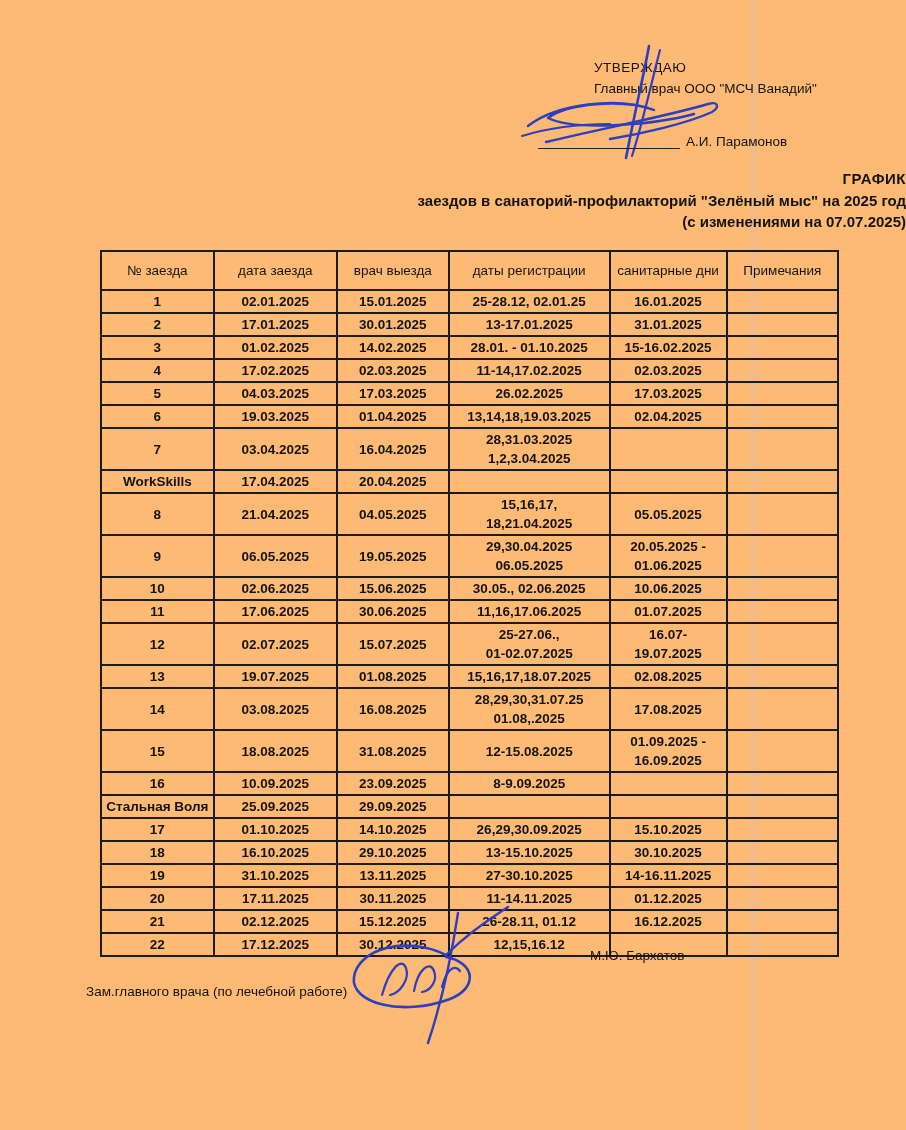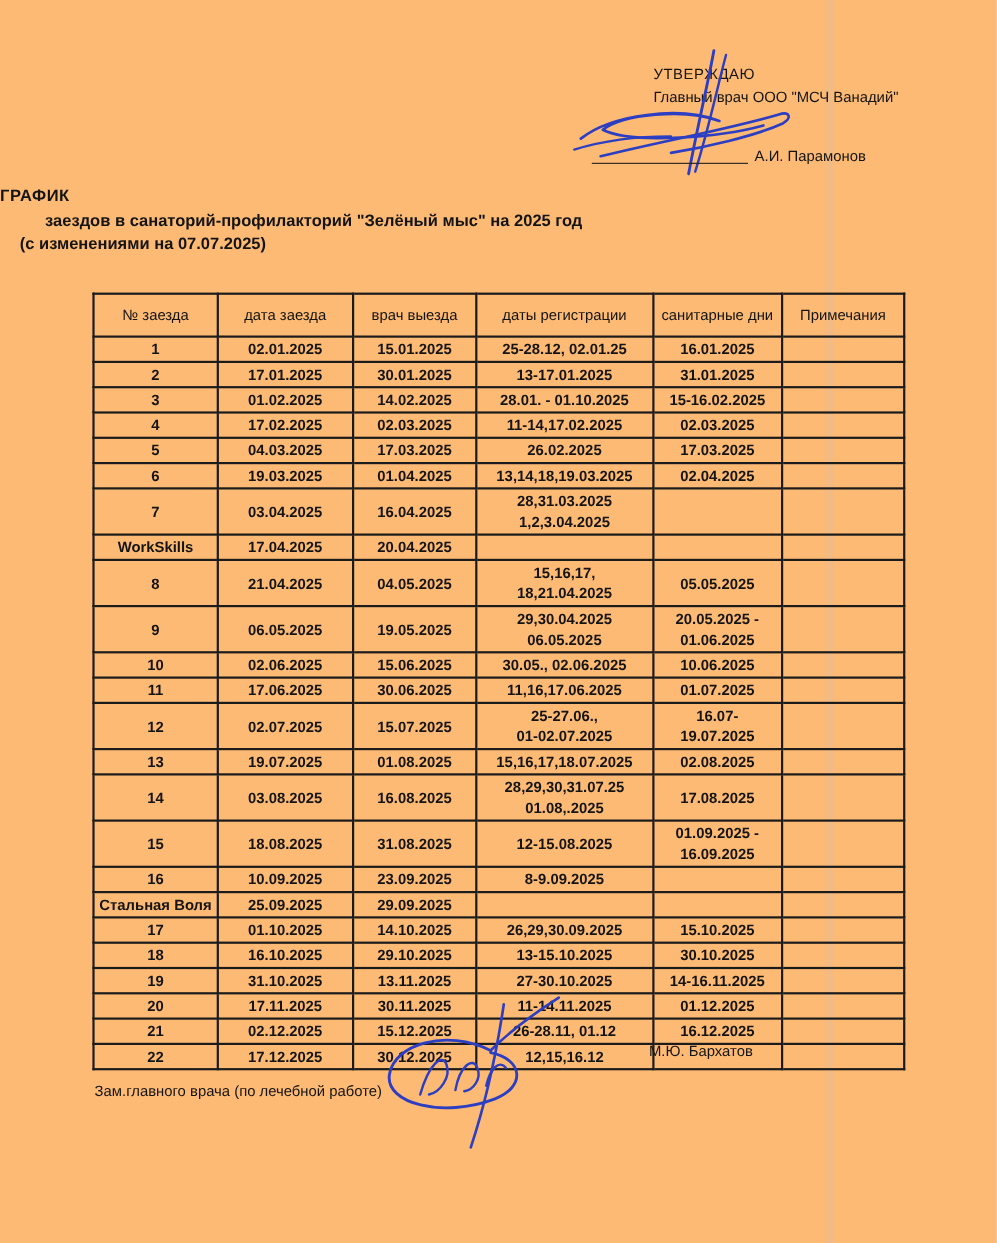--- a/index.html
+++ b/index.html
@@ -16,28 +16,28 @@
   
   .approval { position:absolute; top:58px; left:594px; font-size:13.5px; line-height:1.55; }
   .approval .l1 { letter-spacing:0.5px; }
   .sign-line {
     position:absolute; top:148px; left:538px; width:142px;
     border-bottom:1.5px solid #222;
   }
   .approver-name { position:absolute; top:134px; left:686px; font-size:13.5px; }
   .sig-top { position:absolute; top:44px; left:518px; width:230px; height:120px; }
   
-  .title-block { position:absolute; top:170px; left:0; width:906px; text-align:left; font-weight:bold; }
+  .title-block { position:absolute; top:170px; left:0; width:906px; text-align:right; font-weight:bold; }
   .title-block .t1 { font-size:15px; letter-spacing:0.5px; }
   .title-block .t2 { font-size:15px; margin-top:5px;padding-left:41px; }
   .title-block .t3 { font-size:15px; margin-top:4px;padding-left:18px; }
   
   table.sched {
-    position:absolute; top:250px; left:84px; width:739px;
-    border-collapse:collapse; table-layout:fixed;margin-top:16px;
+    position:absolute; top:250px; left:100px; width:739px;
+    border-collapse:collapse; table-layout:fixed;
   }
   table.sched th, table.sched td {
     border:2px solid #1b1b1b; text-align:center; vertical-align:middle;
     overflow:hidden;
   }
   table.sched th {
     font-weight:normal; font-size:13.5px; height:39px; padding:2px 1px;
   }
   table.sched td {
     font-weight:bold; font-size:13.5px; line-height:19px;

